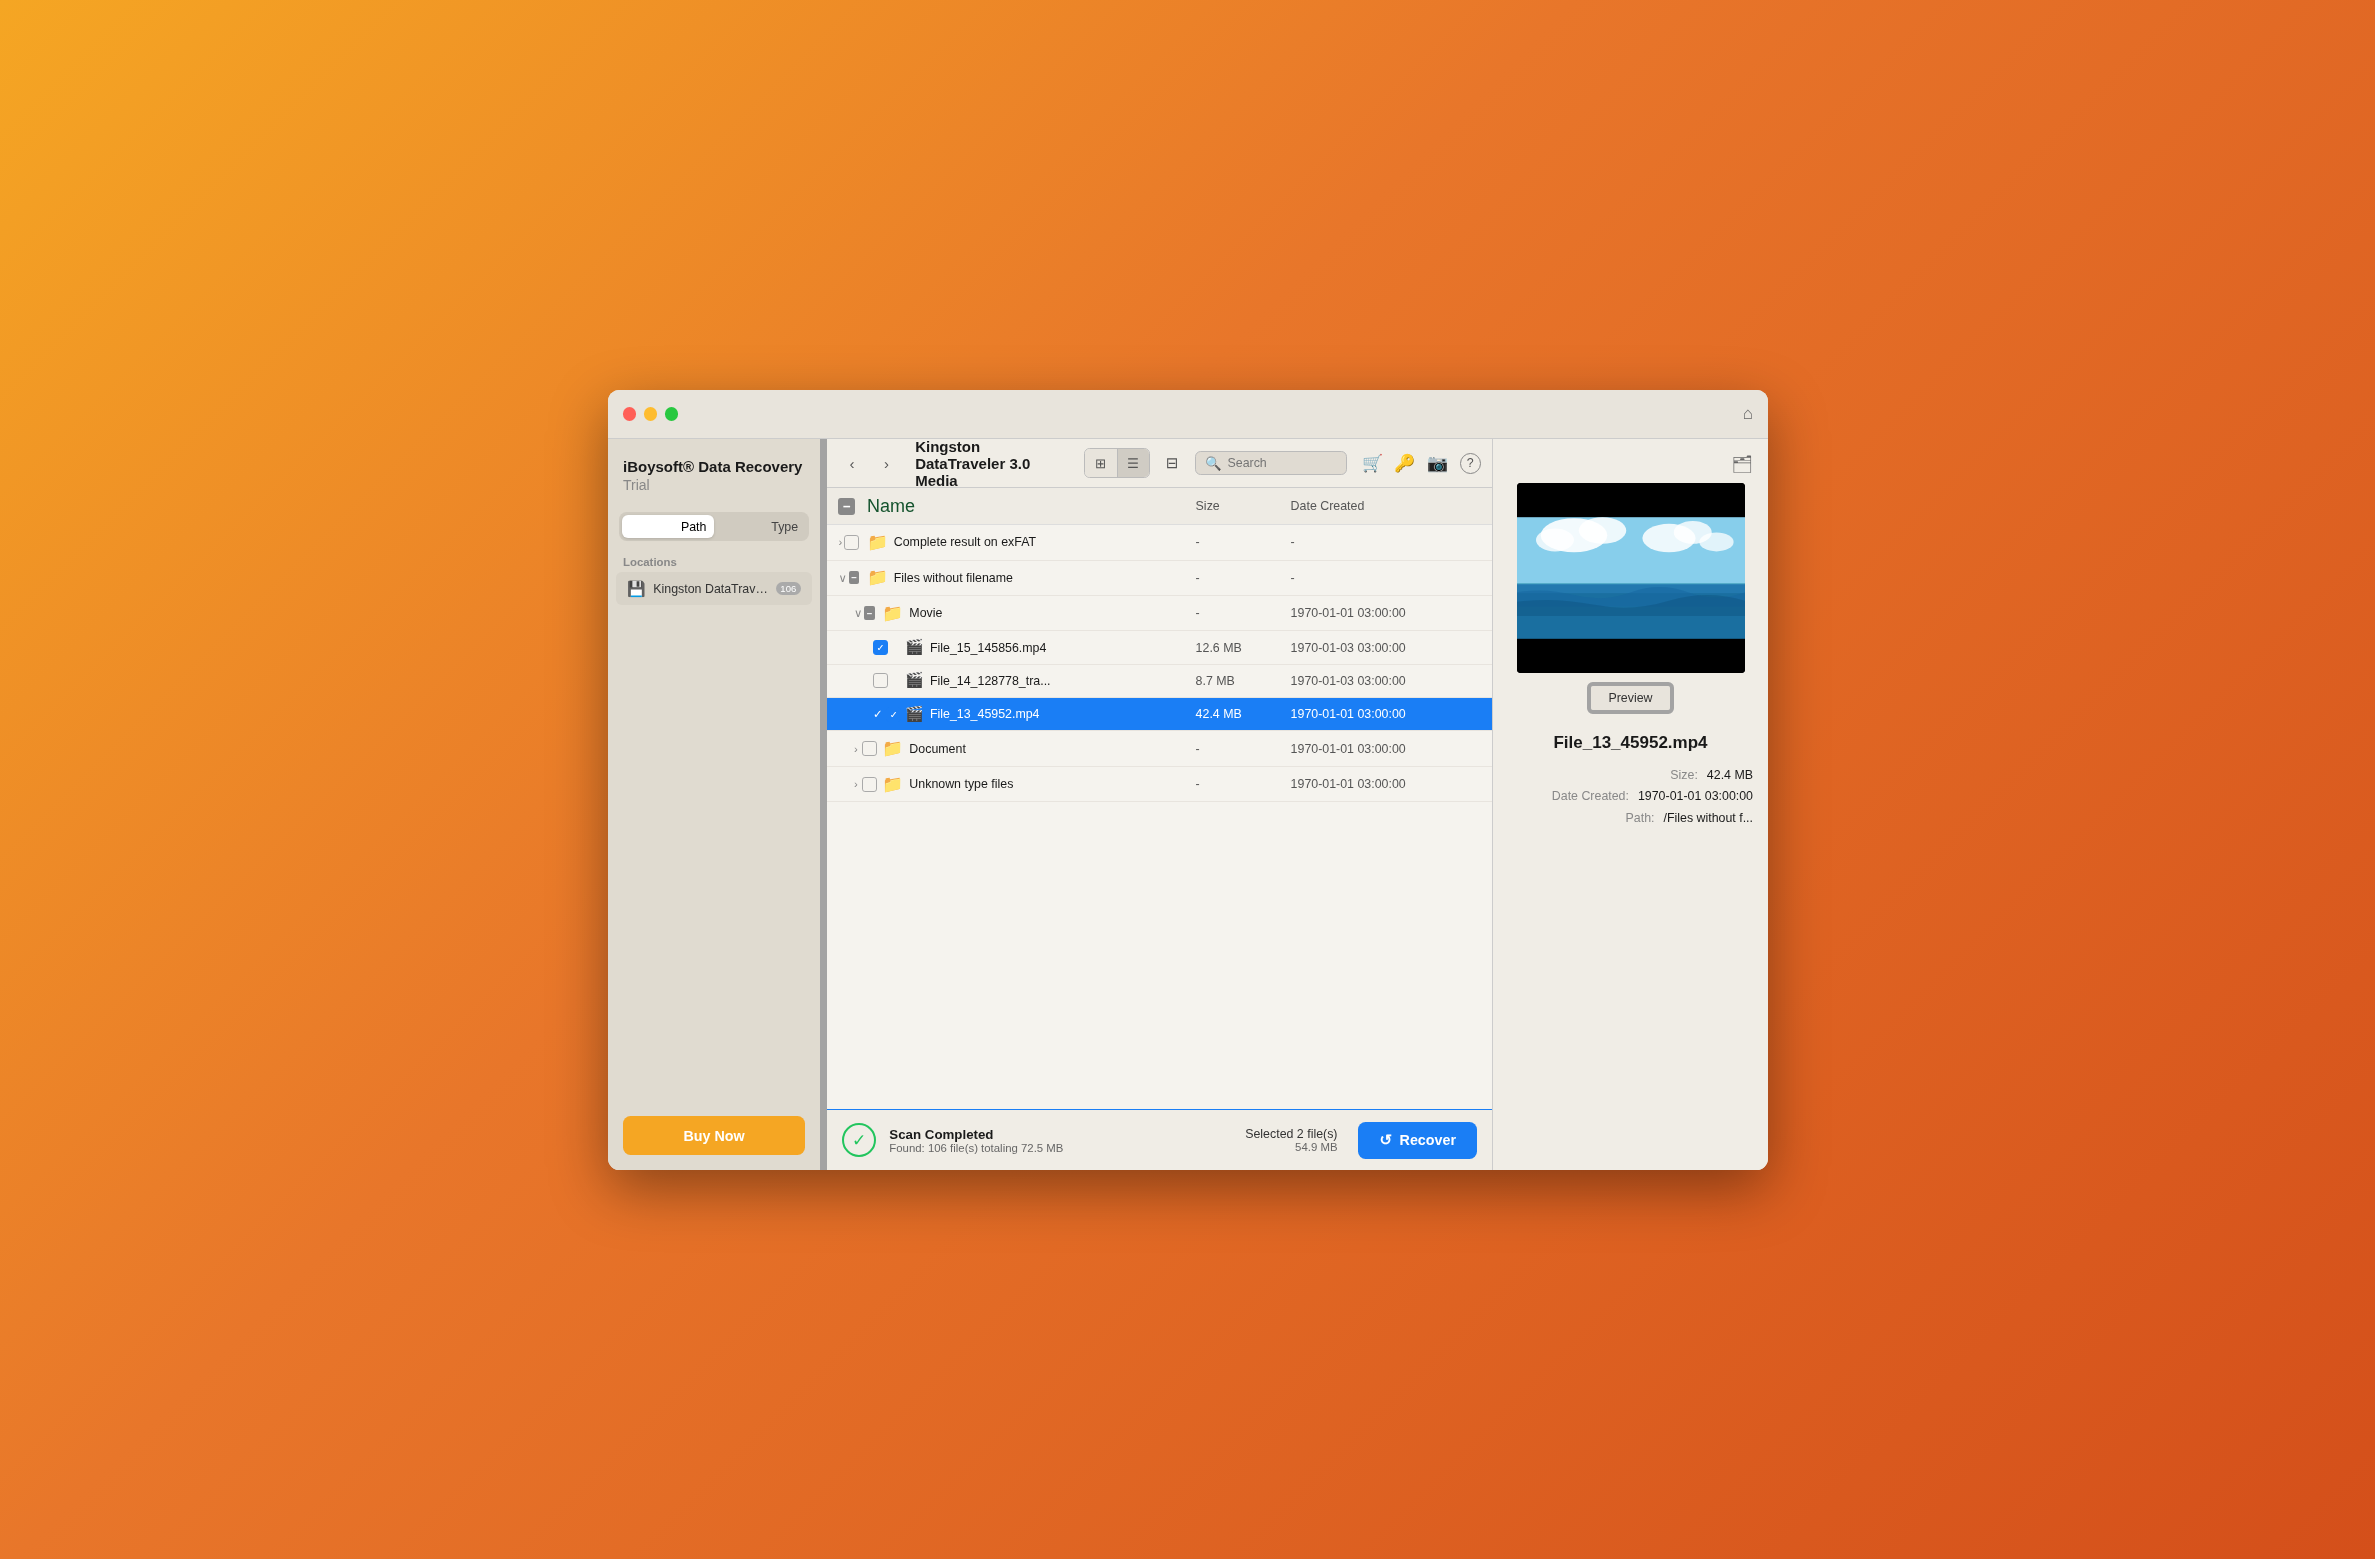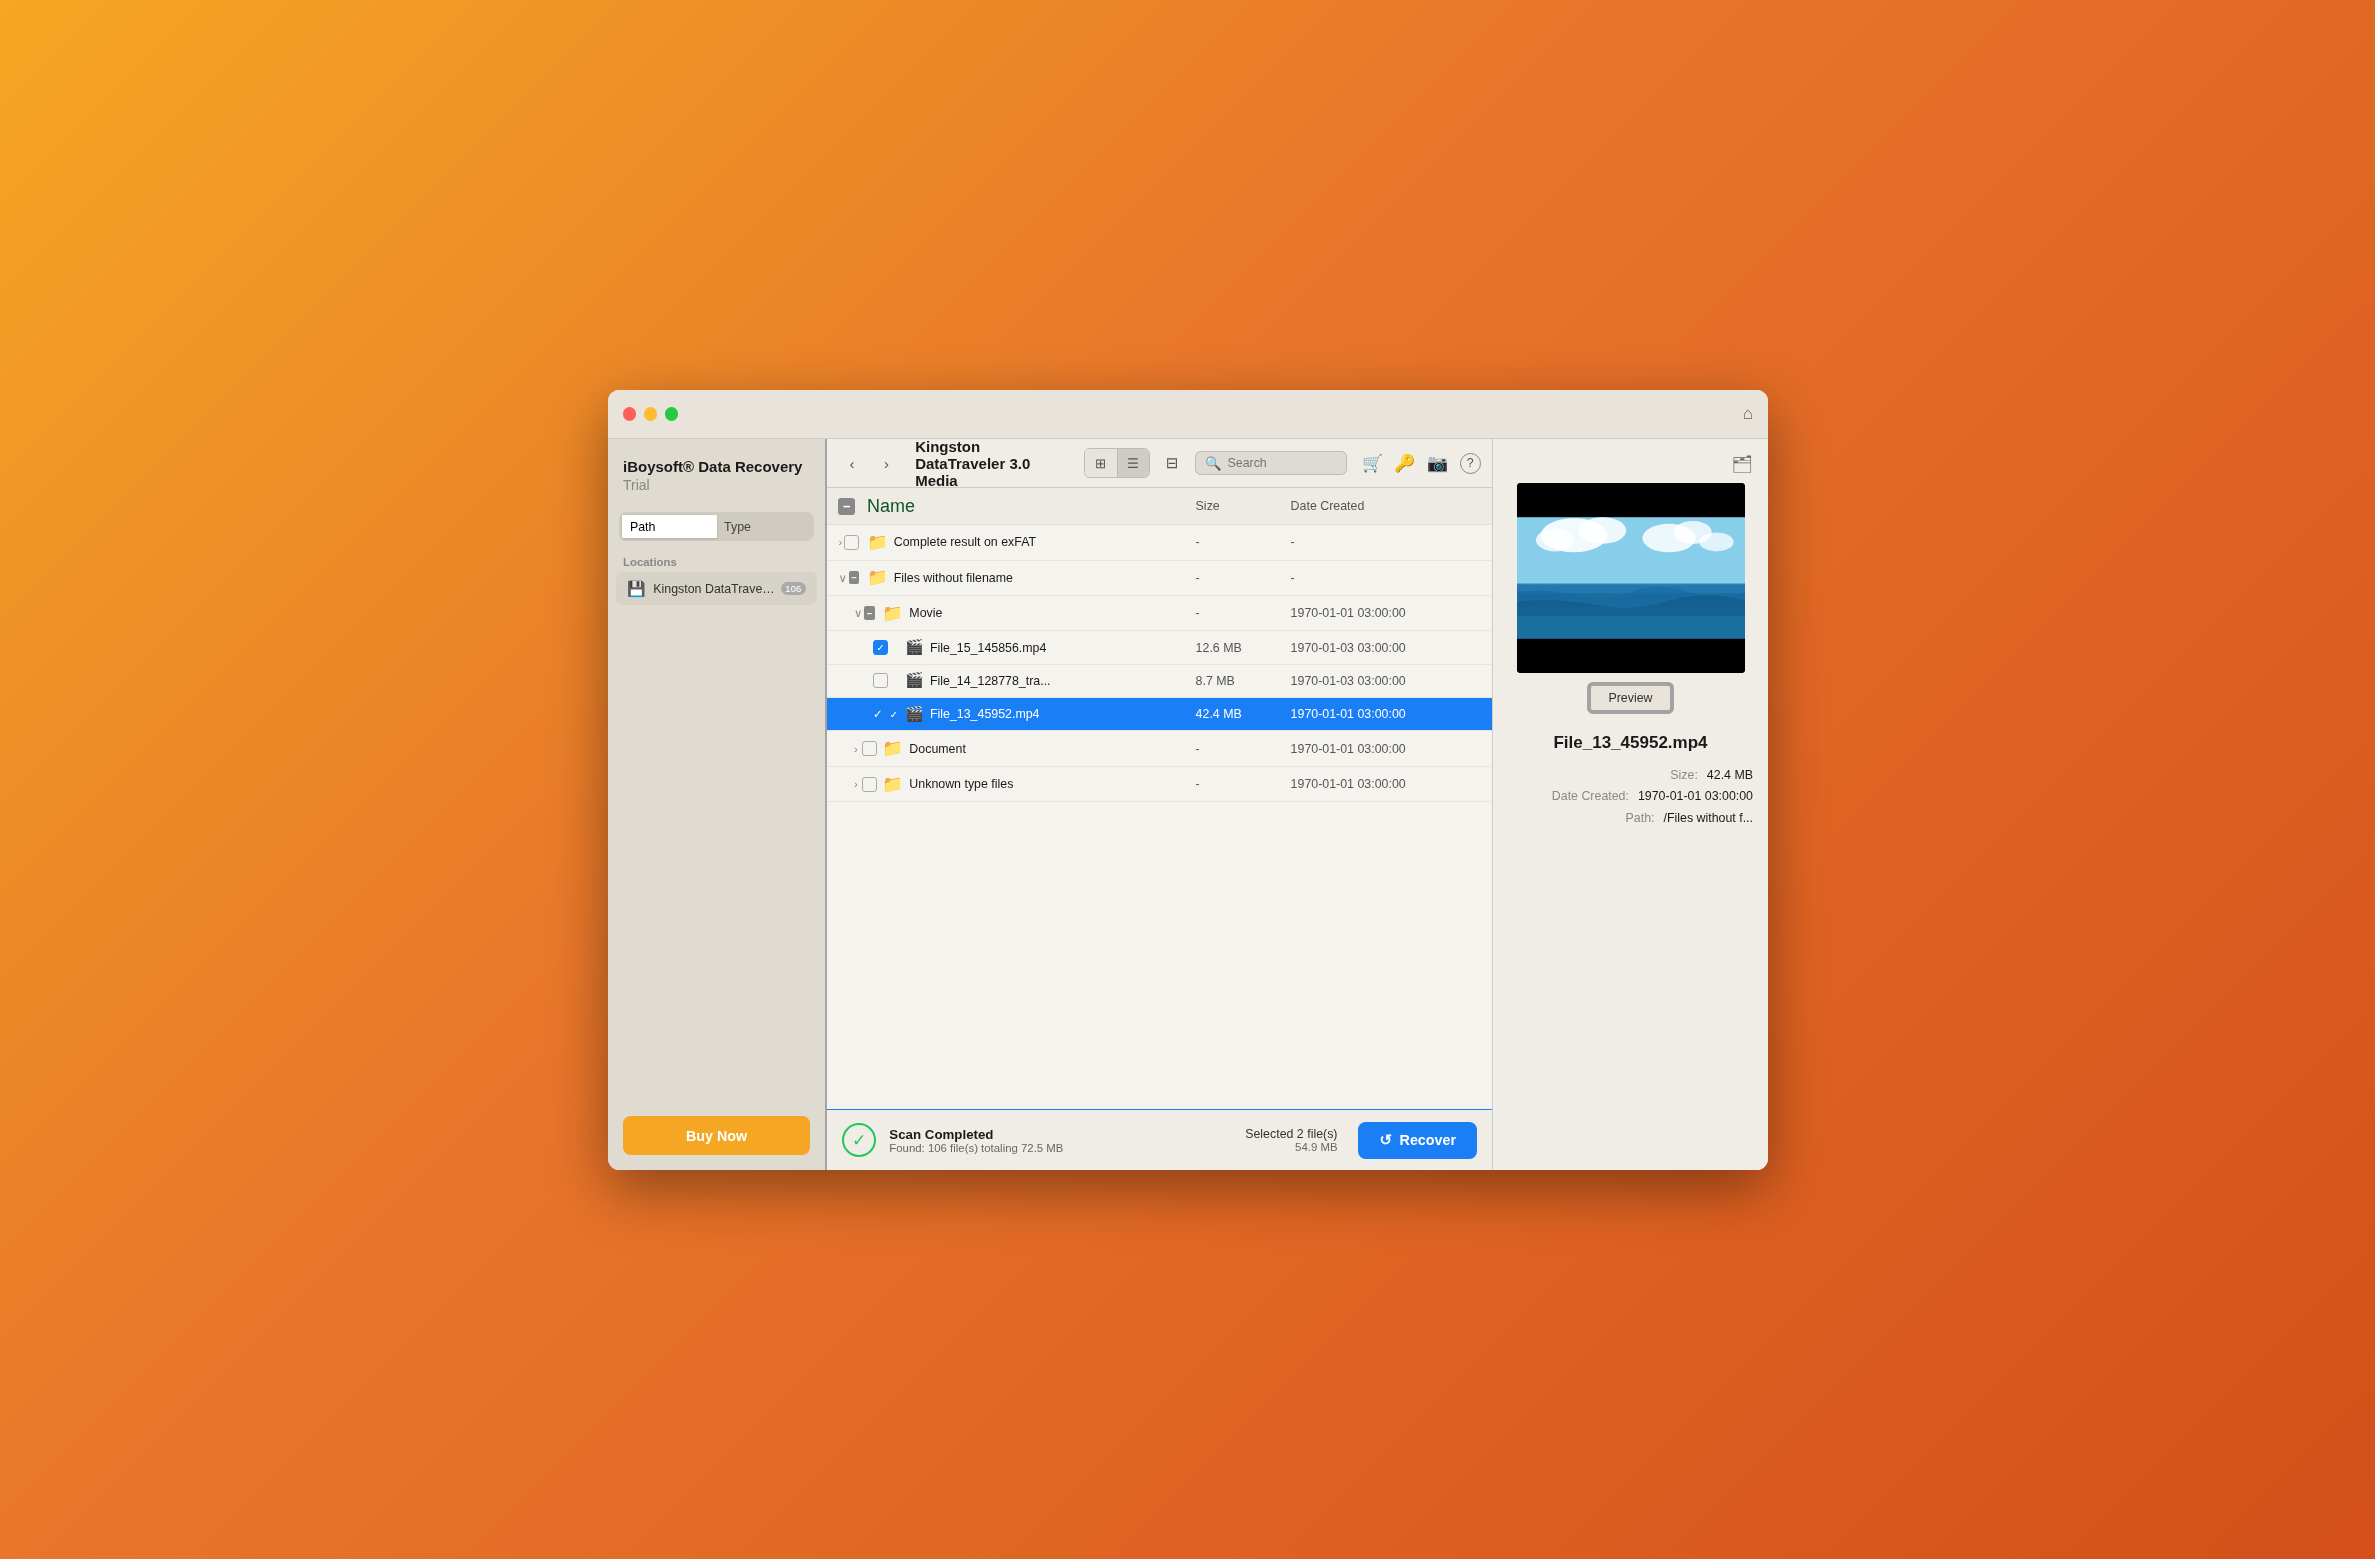--- a/index.html
+++ b/index.html
@@ -53,21 +53,21 @@
     
     .main-layout {
       display: flex;
       flex: 1;
       overflow: hidden;
     }
     
     .sidebar {
       width: 219px;
       background: #e0dbd0;
-      border-right: 2px solid #a3a3a3;
+      border-right: 7px solid #a3a3a3;
       display: flex;
       flex-direction: column;
       flex-shrink: 0;
     }
     .sidebar-header {
       padding: 19px 15px 11.4px;
     }
     .app-title {
       font-size: 15px;
       font-weight: 700;
@@ -80,24 +80,24 @@
     }
     .sidebar-tabs {
       display: flex;
       margin: 7.6px 11.4px;
       background: #d0cbc0;
       border-radius: 7.6px;
       padding: 2.9px;
     }
     .sidebar-tab {
       flex: 1;
-      text-align: left;
+      text-align: right;
       padding: 4.8px 7.6px;
       font-size: 12.4px;
-      border-radius: 1px;
+      border-radius: 6px;
       cursor: pointer;
       color: #444;
     }
     .sidebar-tab.active {
       background: white;
       color: #000;
       font-weight: 500;
       box-shadow: 0 1px 2.9px rgba(0,0,0,0.15);
     }
     .sidebar-section-label {

